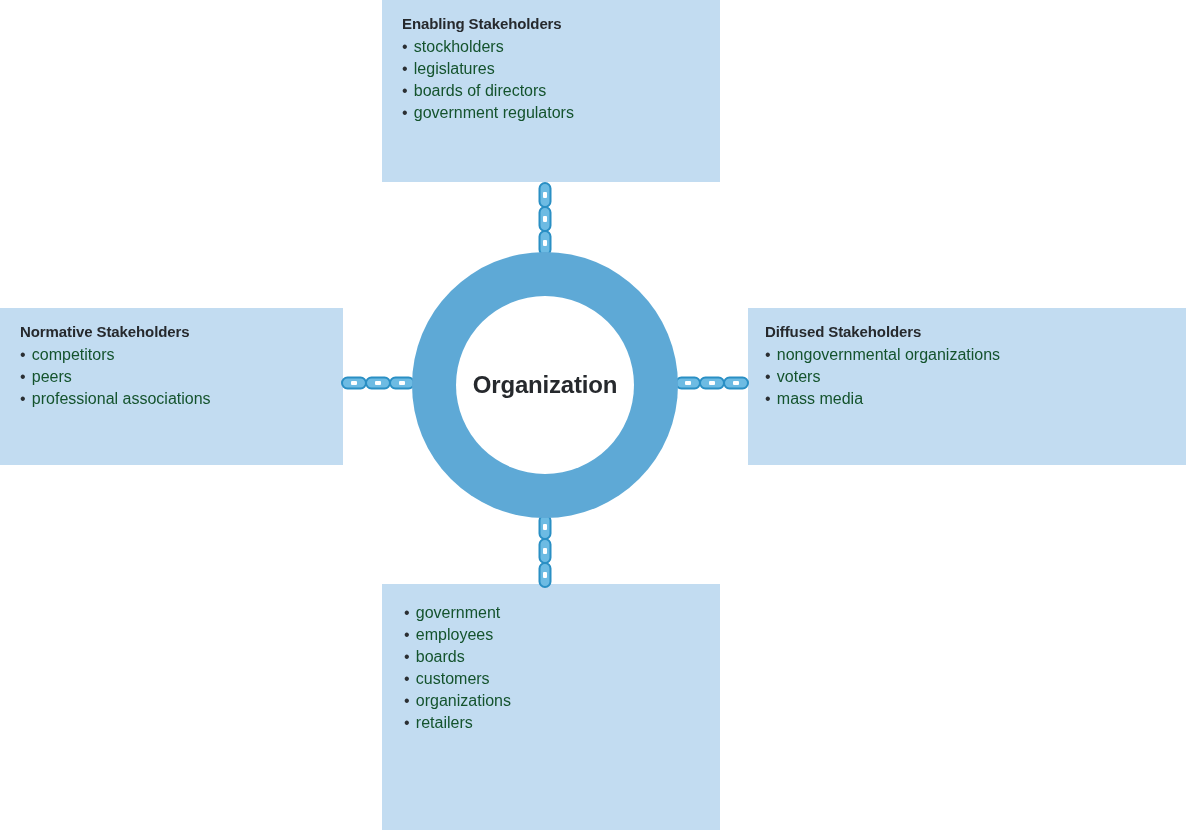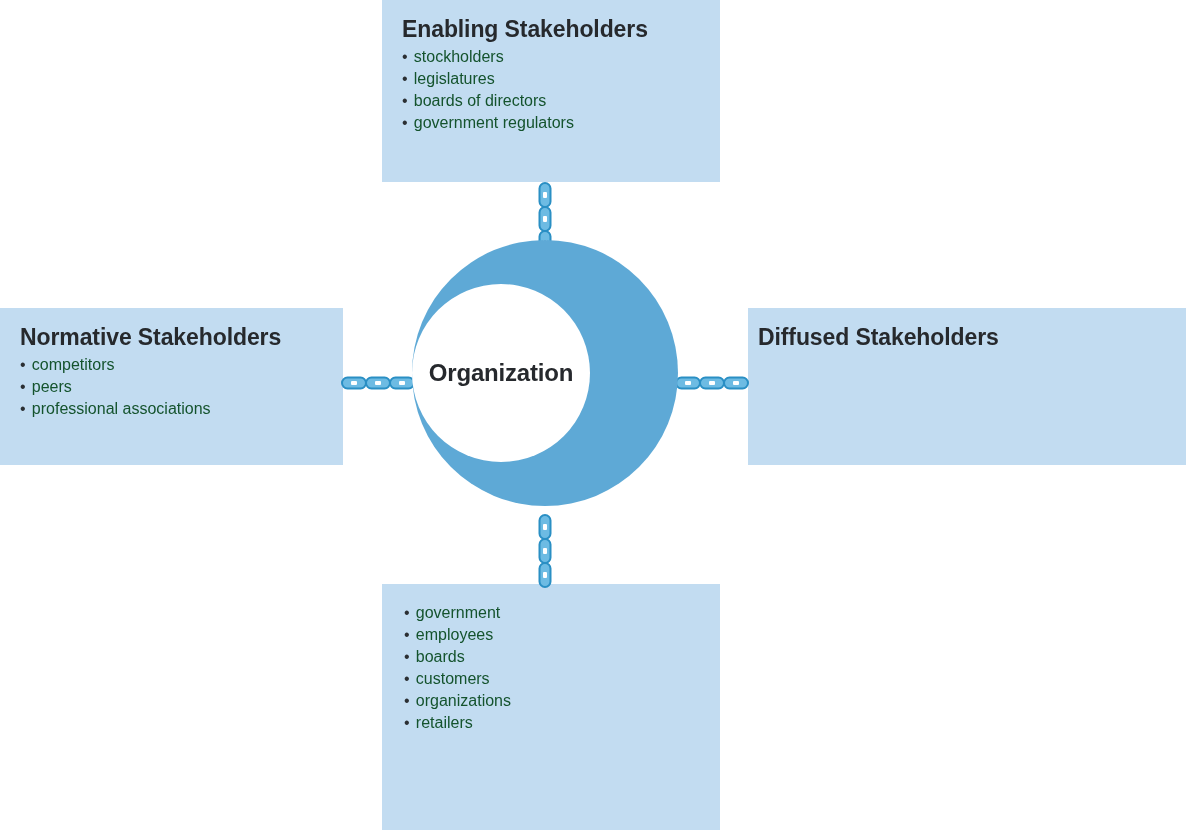--- a/index.html
+++ b/index.html
@@ -21,21 +21,21 @@
   
   .box {
     position: absolute;
     background: #c2dcf1;
     box-sizing: border-box;
     padding: 14px 18px 14px 20px;
     color: #2b2f33;
   }
   .box-title {
     font-weight: bold;
-    font-size: 23px;
+    font-size: 15px;
     line-height: 1.32;
     letter-spacing: -0.1px;
     color: #26292d;
     margin: 0 0 2px 0;
     white-space: nowrap;
   }
   .box-list {
     list-style: none;
     margin: 0;
     padding: 0;
@@ -50,34 +50,35 @@
     content: "\2022";
     display: inline-block;
     width: 0.62em;
     margin-right: 0.12em;
     color: #2b2f33;
   }
 
   
   #box-enabling   { left: 382px; top: -8px;   width: 338px; height: 190px; padding-top: 22px; }
   #box-normative  { left: -20px; top: 308px;  width: 363px; height: 157px; padding-left: 40px; }
-  #box-diffused   { left: 748px; top: 308px;  width: 438px; height: 157px; padding-left: 10px; }
+  #box-diffused   { left: 748px; top: 308px;  width: 438px; height: 157px; padding-left: 17px; }
   #box-functional { left: 382px; top: 584px;  width: 338px; height: 254px; padding-top: 18px; padding-left: 22px; }
 
   
   #ring {
     position: absolute;
     left: 412px;
-    top: 240px;
+    top: 252px;
     width: 266px;
     height: 266px;
     border-radius: 50%;
     background: #5ea9d6;
     display: flex;
     align-items: center;
+    justify-content: center;
     z-index: 5;
   }
   #ring-inner {
     width: 178px;
     height: 178px;
     border-radius: 50%;
     background: #ffffff;
     display: flex;
     align-items: center;
     justify-content: center;
@@ -121,20 +122,25 @@
     <div class="box-title">Normative Stakeholders</div>
     <ul class="box-list">
       <li>competitors</li>
       <li>peers</li>
       <li>professional associations</li>
     </ul>
   </div>
 
   <div class="box" id="box-diffused">
     <div class="box-title">Diffused Stakeholders</div>
+    <ul class="box-list">
+      <li>nongovernmental organizations</li>
+      <li>voters</li>
+      <li>mass media</li>
+    </ul>
   </div>
 
   <div class="box" id="box-functional">
     <ul class="box-list">
       <li>government</li>
       <li>employees</li>
       <li>boards</li>
       <li>customers</li>
       <li>organizations</li>
       <li>retailers</li>

